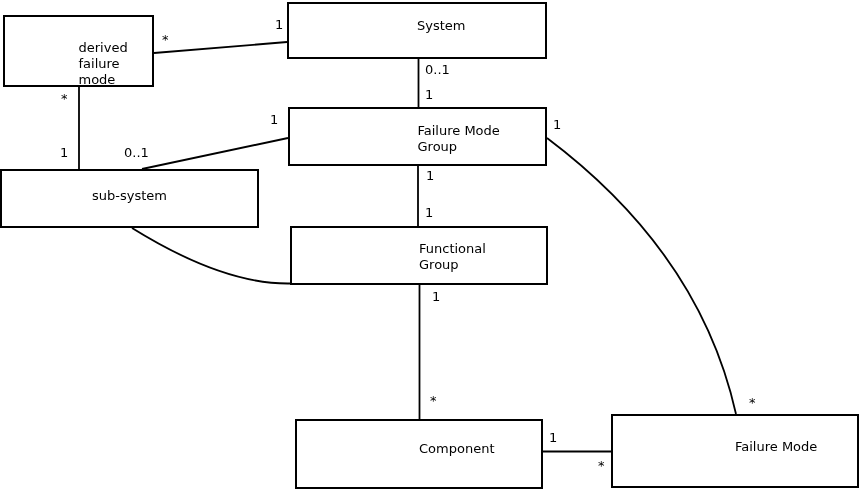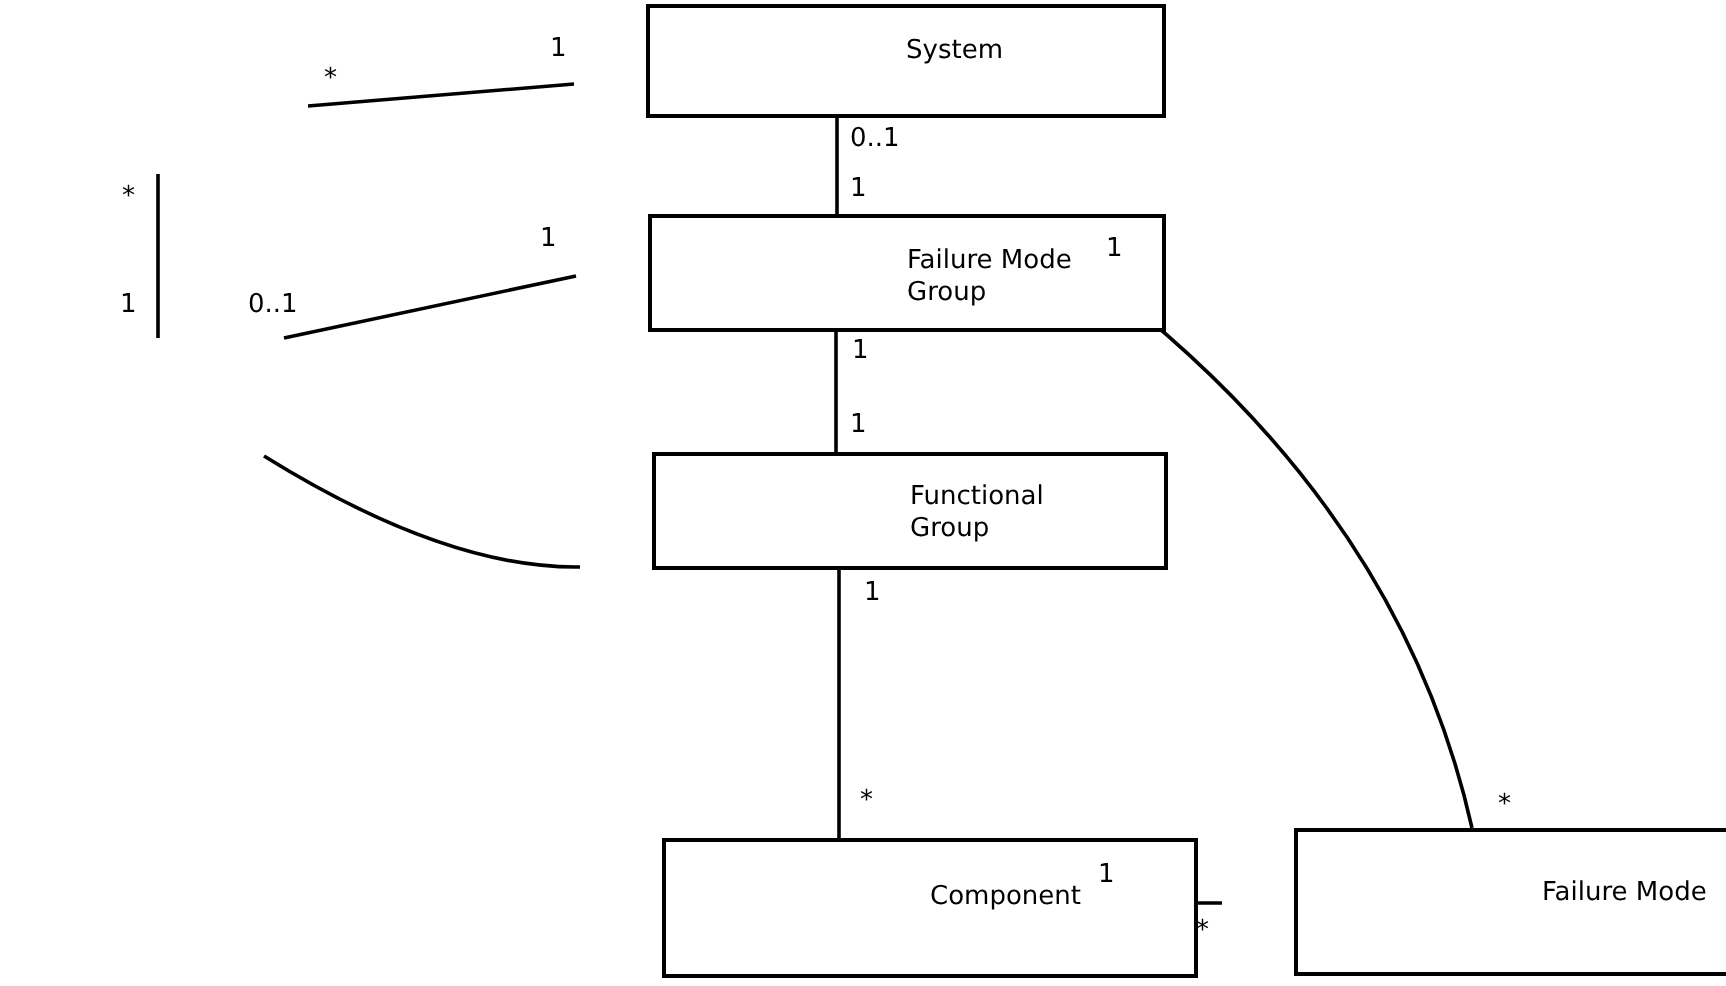--- a/index.html
+++ b/index.html
@@ -20,21 +20,20 @@
   .wires path {
     stroke: #000000;
     stroke-width: 1.8;
     fill: none;
   }
   .box {
     position: absolute;
     box-sizing: border-box;
     border: 2px solid #000000;
     background: #ffffff;
-    margin-left: 36px;
   }
   .lbl {
     position: absolute;
     left: 50%;
     font-size: 13px;
     line-height: 16px;
     white-space: pre-line;
     text-align: left;
   }
   .lbl.centered {
@@ -59,37 +58,45 @@
     <path d="M 79 87 L 79 169"></path>
     <path d="M 418.5 59 L 418.5 107"></path>
     <path d="M 142 169 L 288 138"></path>
     <path d="M 418 166 L 418 226"></path>
     <path d="M 132 228 Q 223 284.5 290 283.5"></path>
     <path d="M 419.5 285 L 419.5 419"></path>
     <path d="M 543 451.5 L 611 451.5"></path>
     <path d="M 547 138 Q 700 253 736 414"></path>
   </svg>
 
+  <div class="box" style="left:3px; top:15px; width:151px; height:72px;">
+    <div class="lbl" style="top:23px;">derived
+failure
+mode</div>
+  </div>
 
   <div class="box" style="left:287px; top:2px; width:260px; height:57px;">
     <div class="lbl" style="top:14px;">System</div>
   </div>
 
   <div class="box" style="left:288px; top:107px; width:259px; height:59px;">
     <div class="lbl" style="top:14px;">Failure Mode
 Group</div>
   </div>
 
+  <div class="box" style="left:0px; top:169px; width:259px; height:59px;">
+    <div class="lbl centered" style="top:17px;">sub-system</div>
+  </div>
 
   <div class="box" style="left:290px; top:226px; width:258px; height:59px;padding-left:20px;">
     <div class="lbl" style="top:13px;">Functional
 Group</div>
   </div>
 
-  <div class="box" style="left:295px; top:419px; width:268px; height:70px;">
+  <div class="box" style="left:295px; top:419px; width:248px; height:70px;">
     <div class="lbl" style="top:20px;">Component</div>
   </div>
 
   <div class="box" style="left:611px; top:414px; width:248px; height:74px;">
     <div class="lbl" style="top:23px;">Failure Mode</div>
   </div>
 
   <div class="mult" style="left:275px; top:17px;">1</div>
   <div class="mult" style="left:162px; top:32px;">*</div>
   <div class="mult" style="left:61px;  top:91px;">*</div>

